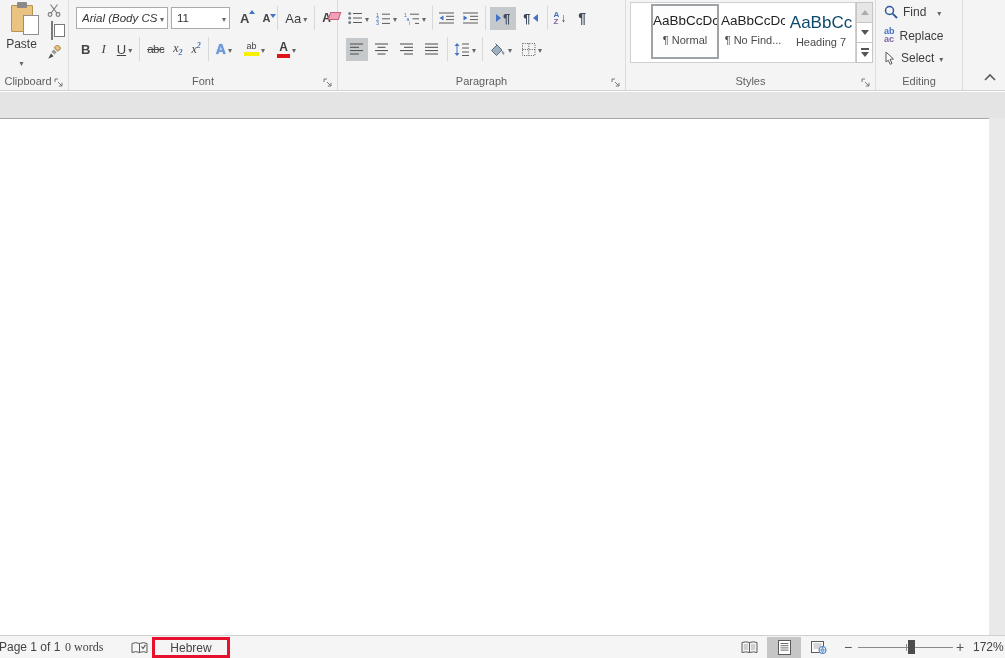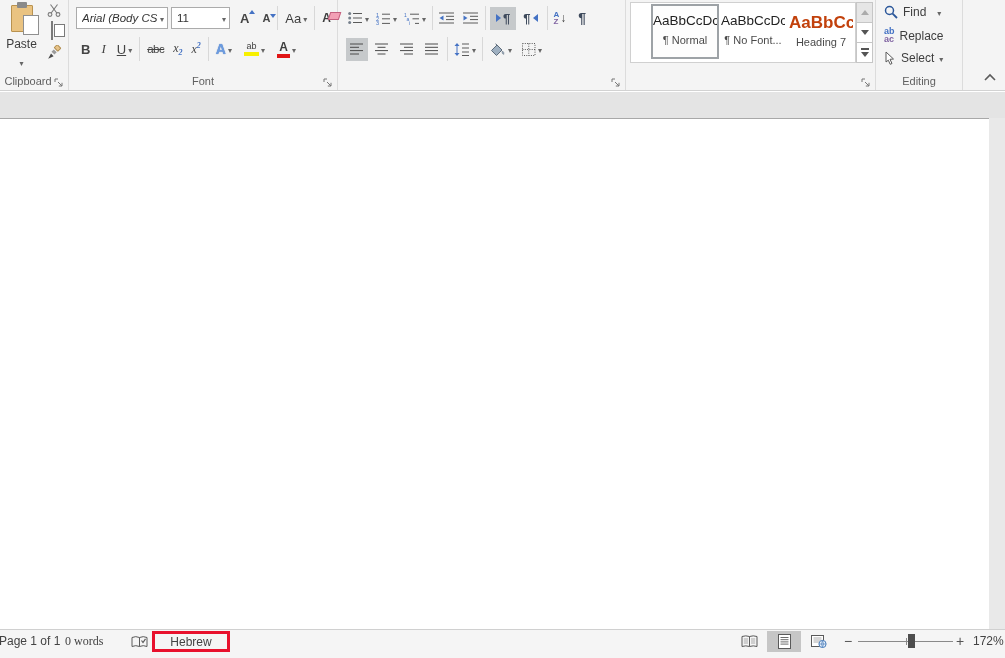--- a/index.html
+++ b/index.html
@@ -72,21 +72,21 @@
   .sort-ic { display:flex; flex-direction:column; line-height:0.9; margin-right:1px; }
   .sort-ic .sa { font-size:8px; font-weight:bold; color:#4472c4; }
   .sort-ic .sz { font-size:8px; font-weight:bold; color:#8064a2; }
   .sort-arrow { font-size:12px; color:#444; }
 
   
   .styles-gallery { position:absolute; left:4px; top:2px; width:226px; height:61px; border:1px solid #d0d0d0; background:#fff; display:flex;padding-left:20px; }
   .style-card { width:73px; height:55px; margin-top:1px; text-align:center; border:2px solid transparent; padding-top:7px; cursor:pointer; overflow:hidden; }
   .style-card.selected { border-color:#9da2a6; background:#fdfdfd; }
   .style-prev { font-size:13.5px; color:#222; white-space:nowrap; }
-  .style-prev.h1 { font-size:17px; color:#c2410c;font-weight:bold; }
+  .style-prev.h1 { font-size:17px; color:#0c4a6e; }
   .style-name { font-size:11px; color:#4a4a4a; margin-top:6px; white-space:nowrap; }
   .style-name.h1 { margin-top:3px; }
   .styles-scroll { position:absolute; left:230px; top:2px; width:17px; height:61px; display:flex; flex-direction:column; }
   .scroll-btn { flex:1; border:1px solid #c6c6c6; background:#fff; display:flex; flex-direction:column; align-items:center; justify-content:center; margin-top:-1px; cursor:pointer; }
   .scroll-btn:first-child { margin-top:0; background:#e6e6e6; }
   .more-bar { width:8px; height:1.5px; background:#555; margin-bottom:2px; }
 
   
   .ed-row { position:absolute; left:8px; display:flex; align-items:center; gap:5px; font-size:12px; color:#3d3d3d; cursor:pointer; }
   #ed-find { top:5px; } #ed-replace { top:28px; } #ed-select { top:51px; }
@@ -98,21 +98,21 @@
   .collapse-btn { position:absolute; right:8px; bottom:5px; cursor:pointer; }
 
   
   .docarea { position:absolute; left:0; top:92px; right:0; bottom:23px; background:#fff; }
   .doc-scrollbar { position:absolute; right:0; top:0; width:16px; bottom:0; background:#e9e9e9; }
   .doc-strip { position:absolute; left:0; right:0; top:0; height:26px; background:#e4e4e4; }
   .page-edge { position:absolute; left:0; right:16px; top:26px; height:1px; background:#a8a8a8; }
   .page { position:absolute; left:0; right:16px; top:27px; bottom:0; background:#fff; cursor:text; }
 
   
-  .statusbar { position:absolute; left:0; bottom:0; width:100%; height:29px; background:#f5f5f5; border-top:1px solid #d0d0d0; font-size:12px; color:#434343; }
+  .statusbar { position:absolute; left:0; bottom:0; width:100%; height:23px; background:#f5f5f5; border-top:1px solid #d0d0d0; font-size:12px; color:#434343; }
   .sb-item { position:absolute; top:4px; cursor:pointer; white-space:nowrap; }
   #sb-page { left:-1px; }
   #sb-words { left:65px;font-family:Liberation Serif, serif; }
   #sb-proof { left:131px; top:5px; }
   .redbox { position:absolute; left:152px; top:1px; width:78px; height:21px; border:3px solid #e8112d; display:flex; align-items:center; justify-content:center; }
   .redbox span { cursor:pointer; }
   .sb-view { position:absolute; top:1px; height:21px; display:flex; align-items:center; justify-content:center; cursor:pointer; }
   #sb-read { left:735px; width:28px; }
   #sb-print { left:767px; width:34px; background:#c6c6c6; }
   #sb-web { left:805px; width:28px; }
@@ -396,40 +396,41 @@
         <div class="icb dd" style="margin-left:6px;">
           <svg class="ic" width="14" height="13" viewBox="0 0 14 13">
               <g stroke="#5a5a5a" stroke-dasharray="1,1.3" fill="none">
                 <rect x="0.5" y="0.5" width="12.5" height="12"></rect>
                 <line x1="0.5" y1="6.5" x2="13" y2="6.5"></line>
                 <line x1="6.75" y1="0.5" x2="6.75" y2="12.5"></line>
               </g>
             </svg>
         </div>
       </div>
+      <div class="grp-label">Paragraph</div>
       <div class="launcher">
         <svg width="10" height="10" viewBox="0 0 10 10">
             <g stroke="#777" fill="none">
               <path d="M1 4 V1 H4"></path>
               <path d="M4 4 L8 8"></path>
               <path d="M8 4.8 V8 H4.8"></path>
             </g>
           </svg>
       </div>
     </div>
 
     <div class="grp" id="grp-styles">
       <div class="styles-gallery">
         <div class="style-card selected">
           <div class="style-prev">AaBbCcDc</div>
           <div class="style-name">¶ Normal</div>
         </div>
         <div class="style-card">
           <div class="style-prev">AaBbCcDc</div>
-          <div class="style-name">¶ No Font...</div>
+          <div class="style-name">¶ No Find...</div>
         </div>
         <div class="style-card">
           <div class="style-prev h1">AaBbCc</div>
           <div class="style-name h1">Heading 7</div>
         </div>
       </div>
       <div class="styles-scroll">
         <div class="scroll-btn">
           <svg width="8" height="5" viewBox="0 0 8 5">
               <path d="M4 0 L8 5 H0 Z" fill="#ababab"></path>
@@ -440,20 +441,21 @@
               <path d="M4 5 L8 0 H0 Z" fill="#555"></path>
             </svg>
         </div>
         <div class="scroll-btn">
           <span class="more-bar"></span>
           <svg width="8" height="5" viewBox="0 0 8 5">
               <path d="M4 5 L8 0 H0 Z" fill="#555"></path>
             </svg>
         </div>
       </div>
+      <div class="grp-label">Styles</div>
       <div class="launcher">
         <svg width="10" height="10" viewBox="0 0 10 10">
             <g stroke="#777" fill="none">
               <path d="M1 4 V1 H4"></path>
               <path d="M4 4 L8 8"></path>
               <path d="M8 4.8 V8 H4.8"></path>
             </g>
           </svg>
       </div>
     </div>

